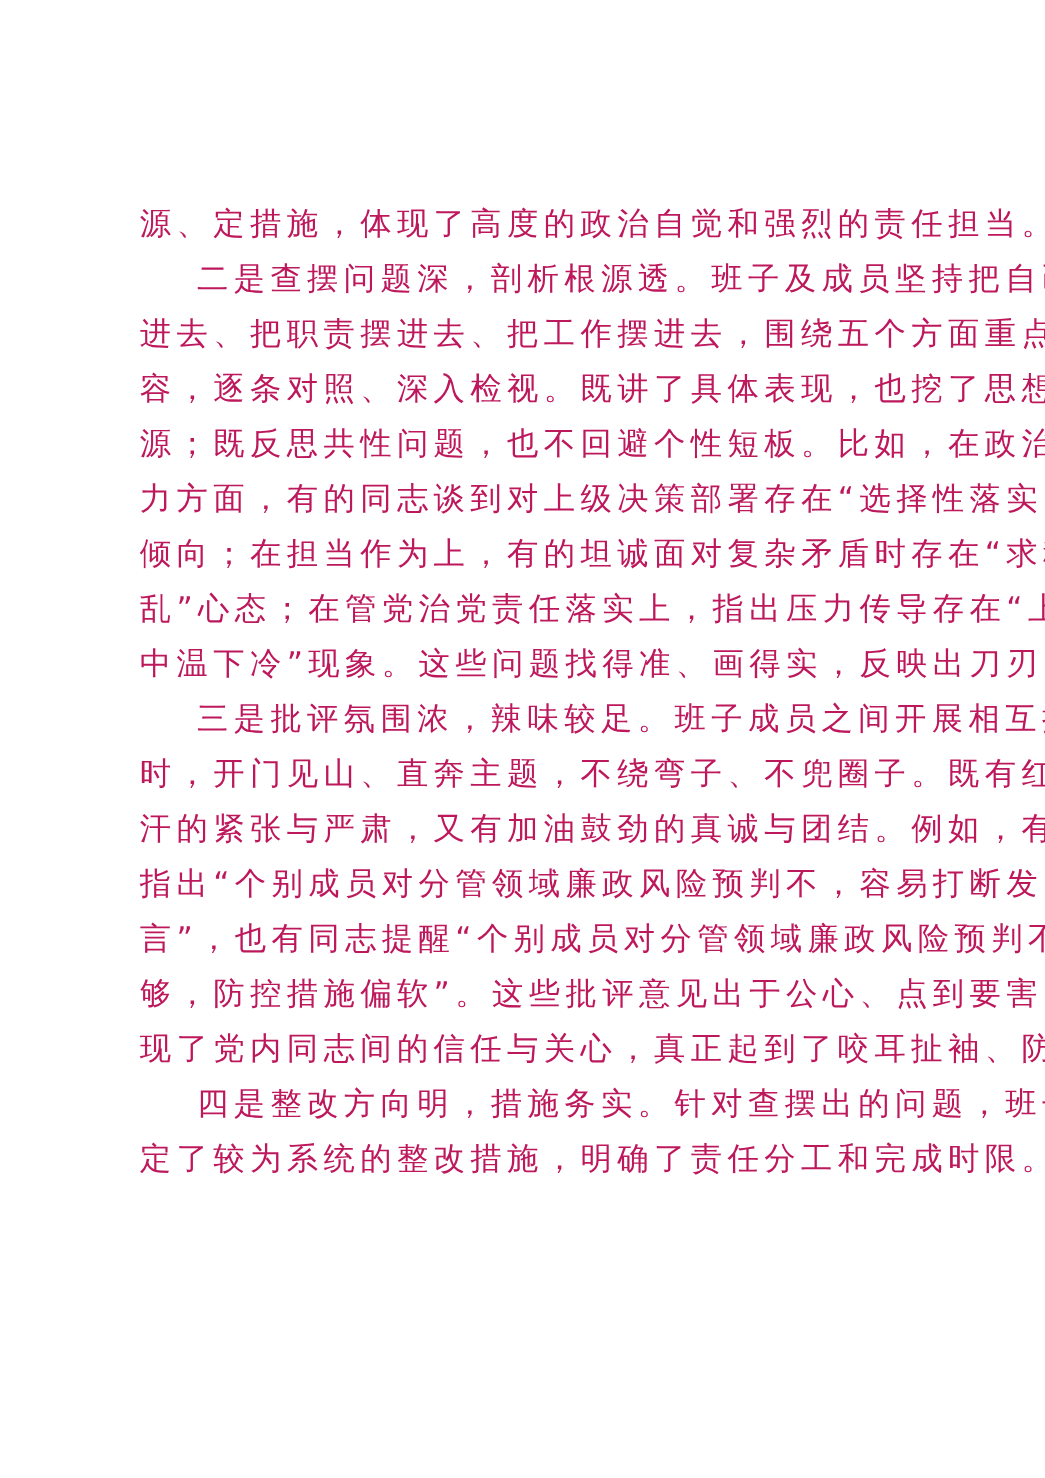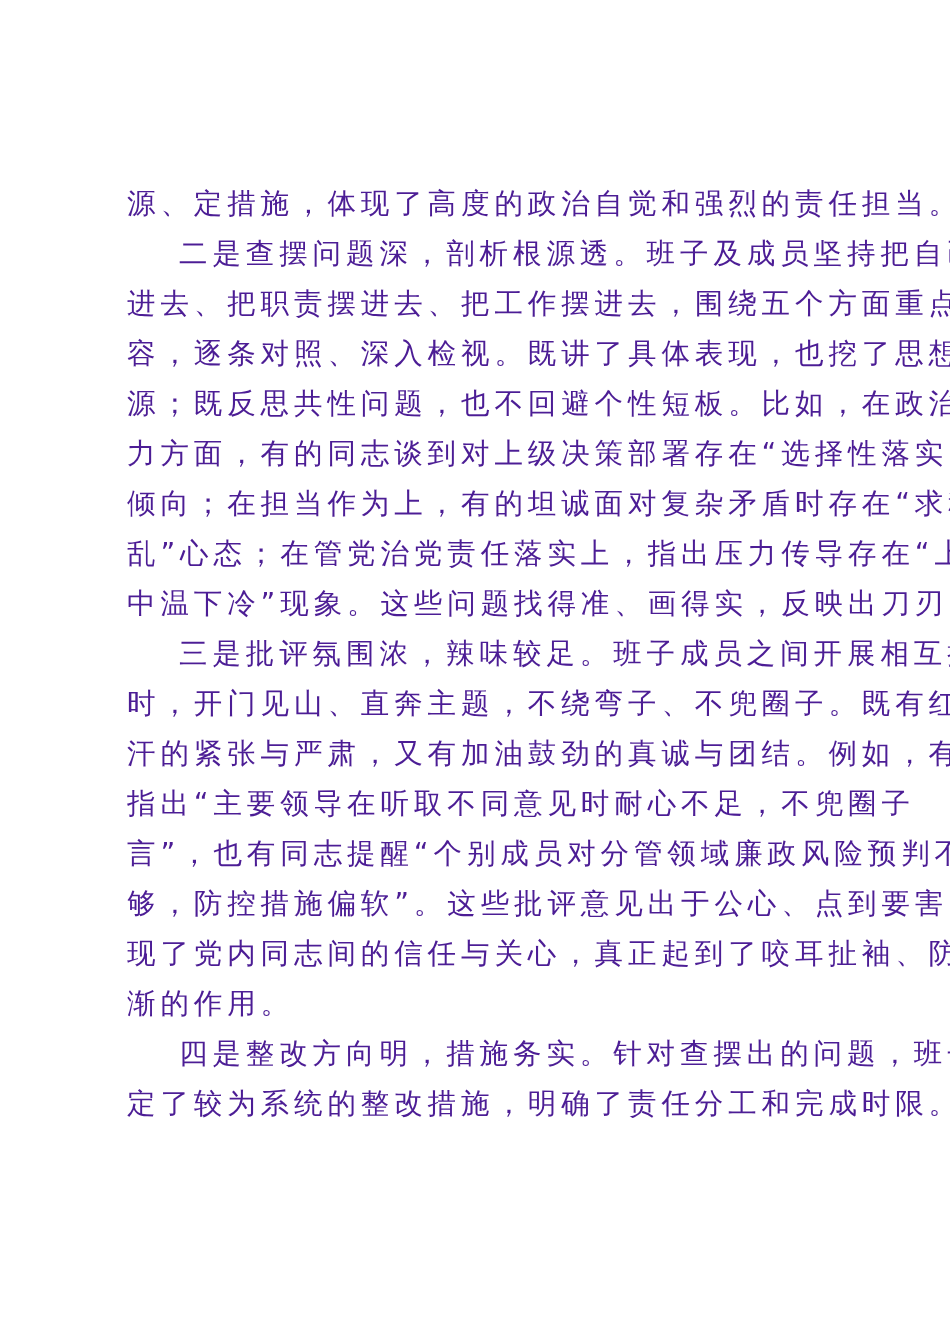--- a/index.html
+++ b/index.html
@@ -19,21 +19,21 @@
       top: 0;
       width: 950px;
       height: 1344px;
       background: #ffffff;
     }
     .text-block {
       position: absolute;
       left: 127px;
       top: 179px;
       width: 706px;
-      color: #4c1d95;
+      color: #be185d;
       font-family: "DejaVu Sans", "Liberation Sans", sans-serif;
       font-size: 28.5px;
       line-height: 50px;
       letter-spacing: 4.9px;
     }
     .line {
       display: block;
       height: 50px;
       white-space: nowrap;
       overflow: visible;
@@ -52,21 +52,20 @@
     <span class="line">进去、把职责摆进去、把工作摆进去，围绕五个方面重点内</span>
     <span class="line">容，逐条对照、深入检视。既讲了具体表现，也挖了思想根</span>
     <span class="line">源；既反思共性问题，也不回避个性短板。比如，在政治执行</span>
     <span class="line">力方面，有的同志谈到对上级决策部署存在“选择性落实”的</span>
     <span class="line">倾向；在担当作为上，有的坦诚面对复杂矛盾时存在“求稳怕</span>
     <span class="line">乱”心态；在管党治党责任落实上，指出压力传导存在“上热</span>
     <span class="line">中温下冷”现象。这些问题找得准、画得实，反映出刀刃向内</span>
     <span class="line indent">三是批评氛围浓，辣味较足。班子成员之间开展相互批评</span>
     <span class="line">时，开门见山、直奔主题，不绕弯子、不兜圈子。既有红脸出</span>
     <span class="line">汗的紧张与严肃，又有加油鼓劲的真诚与团结。例如，有同志</span>
-    <span class="line">指出“主要领导在听取不同意见时耐心不足，不兜圈子</span>
+    <span class="line">指出“个别成员对分管领域廉政风险预判不，容易打断发</span>
     <span class="line">言”，也有同志提醒“个别成员对分管领域廉政风险预判不</span>
     <span class="line">够，防控措施偏软”。这些批评意见出于公心、点到要害，体</span>
     <span class="line">现了党内同志间的信任与关心，真正起到了咬耳扯袖、防微杜</span>
-    <span class="line">渐的作用。</span>
     <span class="line indent">四是整改方向明，措施务实。针对查摆出的问题，班子制</span>
     <span class="line">定了较为系统的整改措施，明确了责任分工和完成时限。整改</span>
   </div>
 </div>
 
 </body></html>

